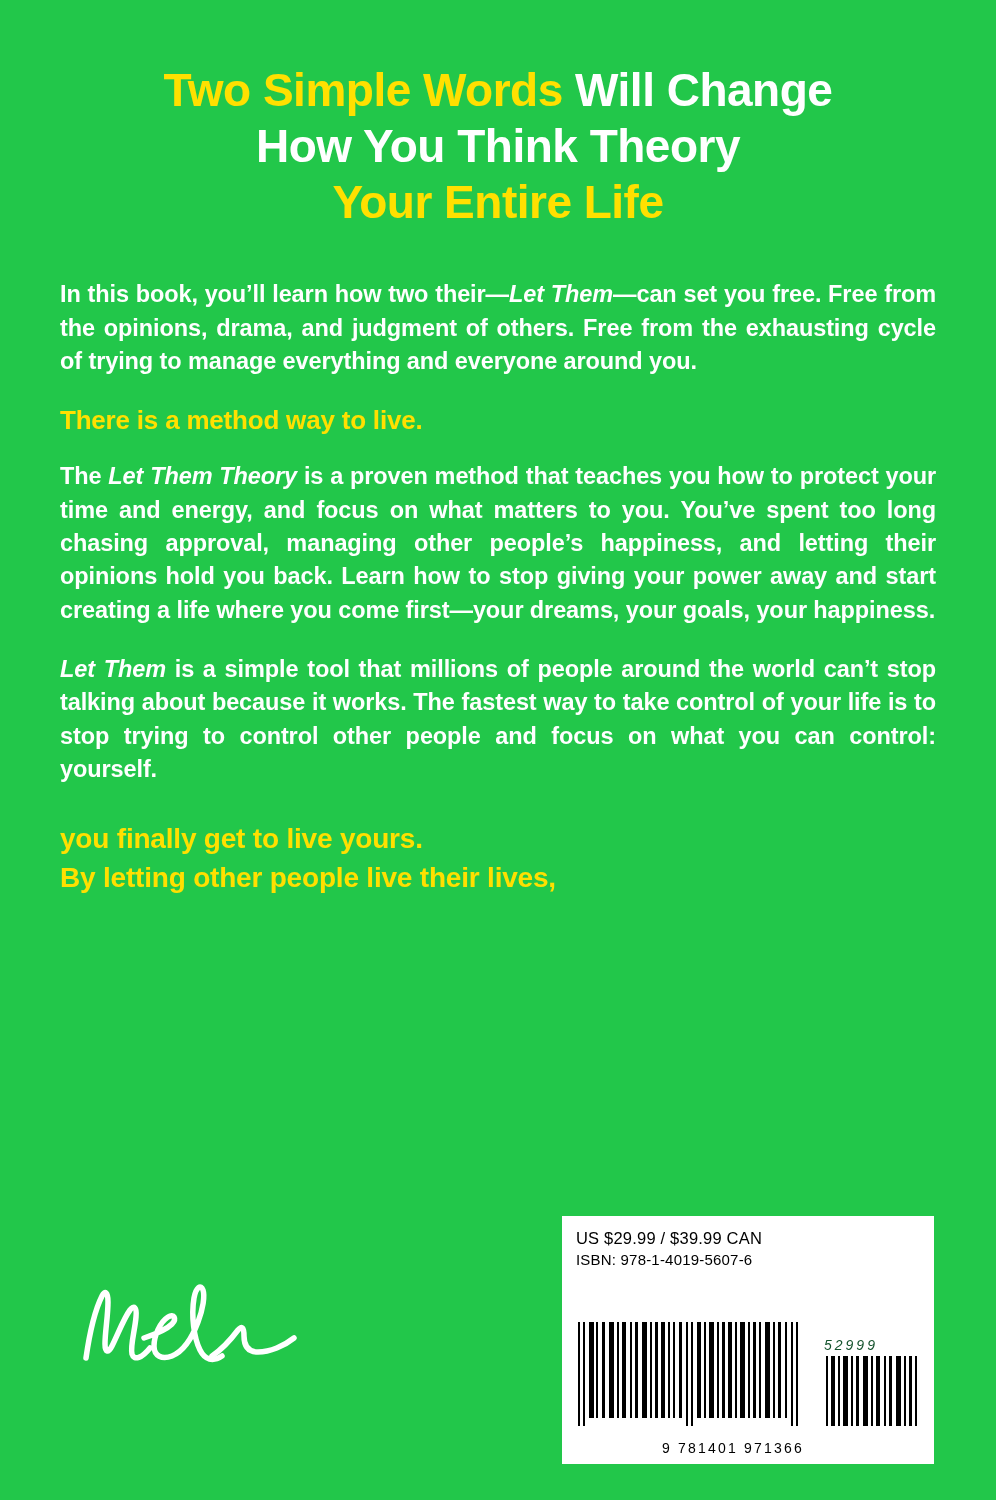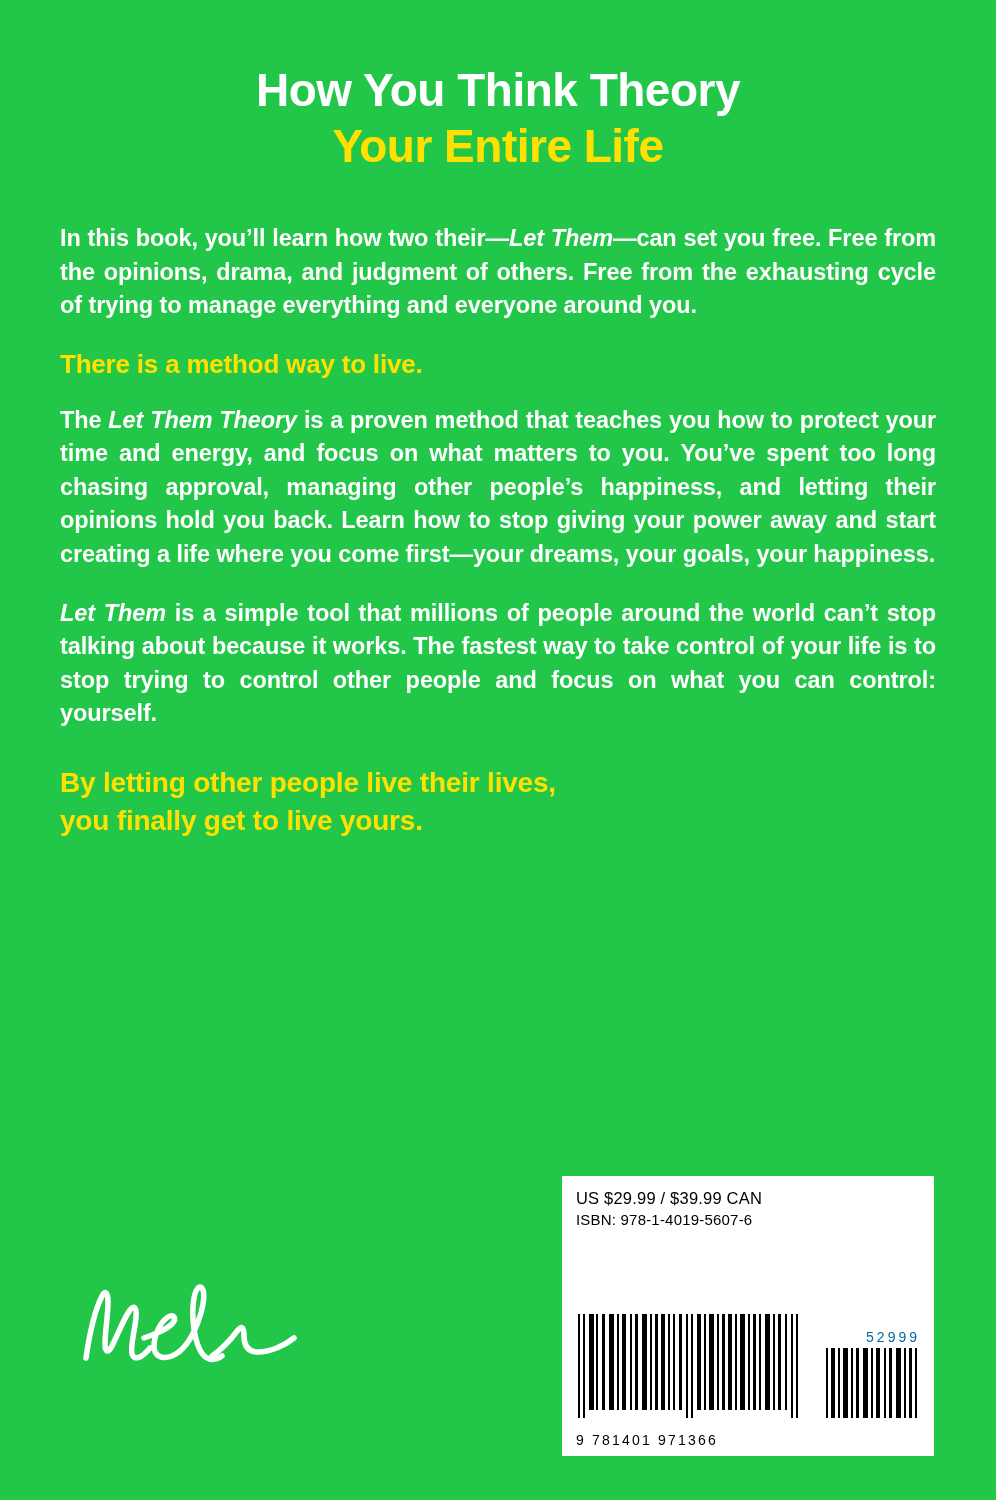--- a/index.html
+++ b/index.html
@@ -78,23 +78,23 @@
     left: 72px;
     bottom: 108px;
     width: 230px;
     height: 120px;
   }
 
   
   .barcode-block {
     position: absolute;
     right: 62px;
-    bottom: 44px;
+    bottom: 36px;
     width: 372px;
-    height: 280px;
+    height: 248px;
     background: #FFFFFF;
     box-sizing: border-box;
     padding: 12px 14px 8px 14px;
   }
   .price-line {
     font-size: 16.5px;
     color: #000;
     font-family: "Liberation Sans", sans-serif;
     letter-spacing: 0.2px;
     line-height: 1.25;
@@ -115,37 +115,39 @@
     justify-content: space-between;
     align-items: flex-end;
   }
   .bc-main { width: 228px; }
   .bc-addon { width: 96px; margin-bottom: 26px; }
   .bc-digits {
     font-size: 14px;
     color: #000;
     letter-spacing: 2.2px;
     margin-top: 6px;
-    text-align: left;
+    text-align: right;
     font-family: "Liberation Sans", sans-serif;
   }
   .bc-addon-digits {
     font-size: 14px;
-    color: #0369a1;
+    color: #14532d;
     letter-spacing: 3px;
-    text-align: right;
+    text-align: left;
     margin-bottom: 3px;
+    font-style: italic;
   }
 </style>
 </head>
 <body>
 
 <div class="page">
 
   <h1 class="headline">
+    <span class="hl-line"><span class="hl-yellow">Two Simple Words</span><span> Will Change</span></span>
     <span class="hl-line">How You Think Theory</span>
     <span class="hl-line hl-yellow">Your Entire Life</span>
   </h1>
 
   <div class="body-copy">
 
 
     <p class="para">
       <span>In this book, you’ll learn how two their—</span><em>Let Them</em><span>—can set you free. Free from the opinions, drama, and judgment of others. Free from the exhausting cycle of trying to manage everything and everyone around you.</span>
     </p>
@@ -154,22 +156,22 @@
 
     <p class="para">
       <span>The </span><em>Let Them Theory</em><span> is a proven method that teaches you how to protect your time and energy, and focus on what matters to you. You’ve spent too long chasing approval, managing other people’s happiness, and letting their opinions hold you back. Learn how to stop giving your power away and start creating a life where you come first—your dreams, your goals, your happiness.</span>
     </p>
 
     <p class="para">
       <em>Let Them</em><span> is a simple tool that millions of people around the world can’t stop talking about because it works. The fastest way to take control of your life is to stop trying to control other people and focus on what you can control: yourself.</span>
     </p>
 
     <p class="closing">
+      <span class="cl-line">you finally get to live yours.</span>
       <span class="cl-line">By letting other people live their lives,</span>
-      <span class="cl-line">you finally get to live yours.</span>
     </p>
 
   </div>
 
   <div class="signature">
     <svg viewBox="0 0 230 120" width="230" height="120" aria-hidden="true">
       <g fill="none" stroke="#FFFFFF" stroke-width="5.5" stroke-linecap="round" stroke-linejoin="round">
         <path d="M14 86 C 18 58, 24 36, 30 24 C 33 18, 36 20, 36 30 C 36 44, 33 60, 33 72 C 33 80, 36 82, 40 74 C 46 62, 52 46, 58 38 C 62 33, 65 35, 64 45 C 63 58, 58 74, 60 82 C 62 89, 70 86, 78 76"></path>
         <path d="M72 66 C 84 62, 94 58, 100 52 C 105 47, 102 41, 96 45 C 88 50, 82 64, 82 74 C 82 84, 90 88, 100 84 C 112 79, 120 66, 126 50 C 131 37, 133 24, 131 18 C 129 12, 124 15, 122 26 C 119 44, 122 66, 128 78 C 133 88, 141 90, 150 84"></path>
         <path d="M140 84 C 152 76, 160 66, 166 58 C 170 53, 172 56, 172 64 C 172 74, 176 80, 186 80 C 198 80, 212 74, 222 66"></path>

